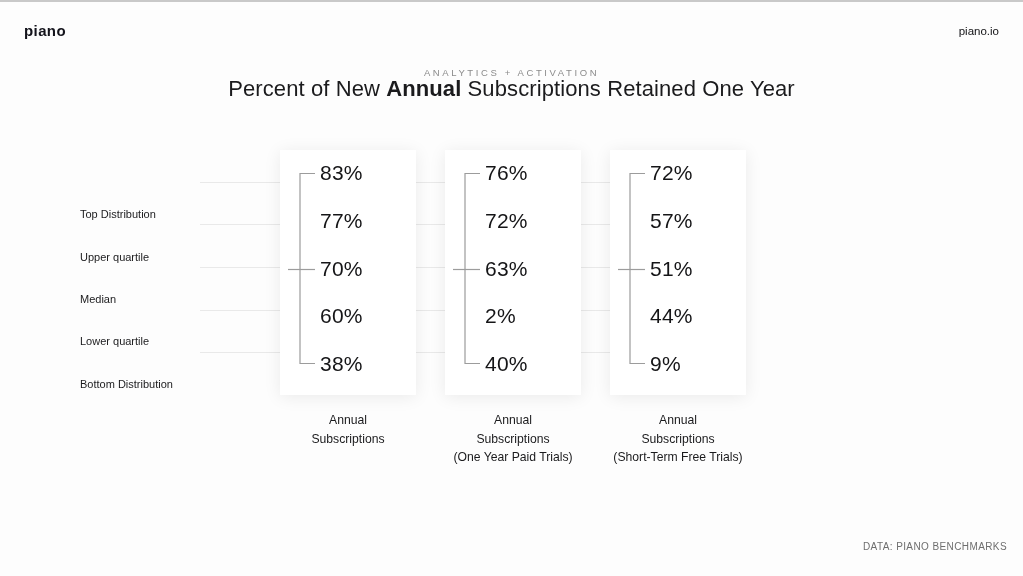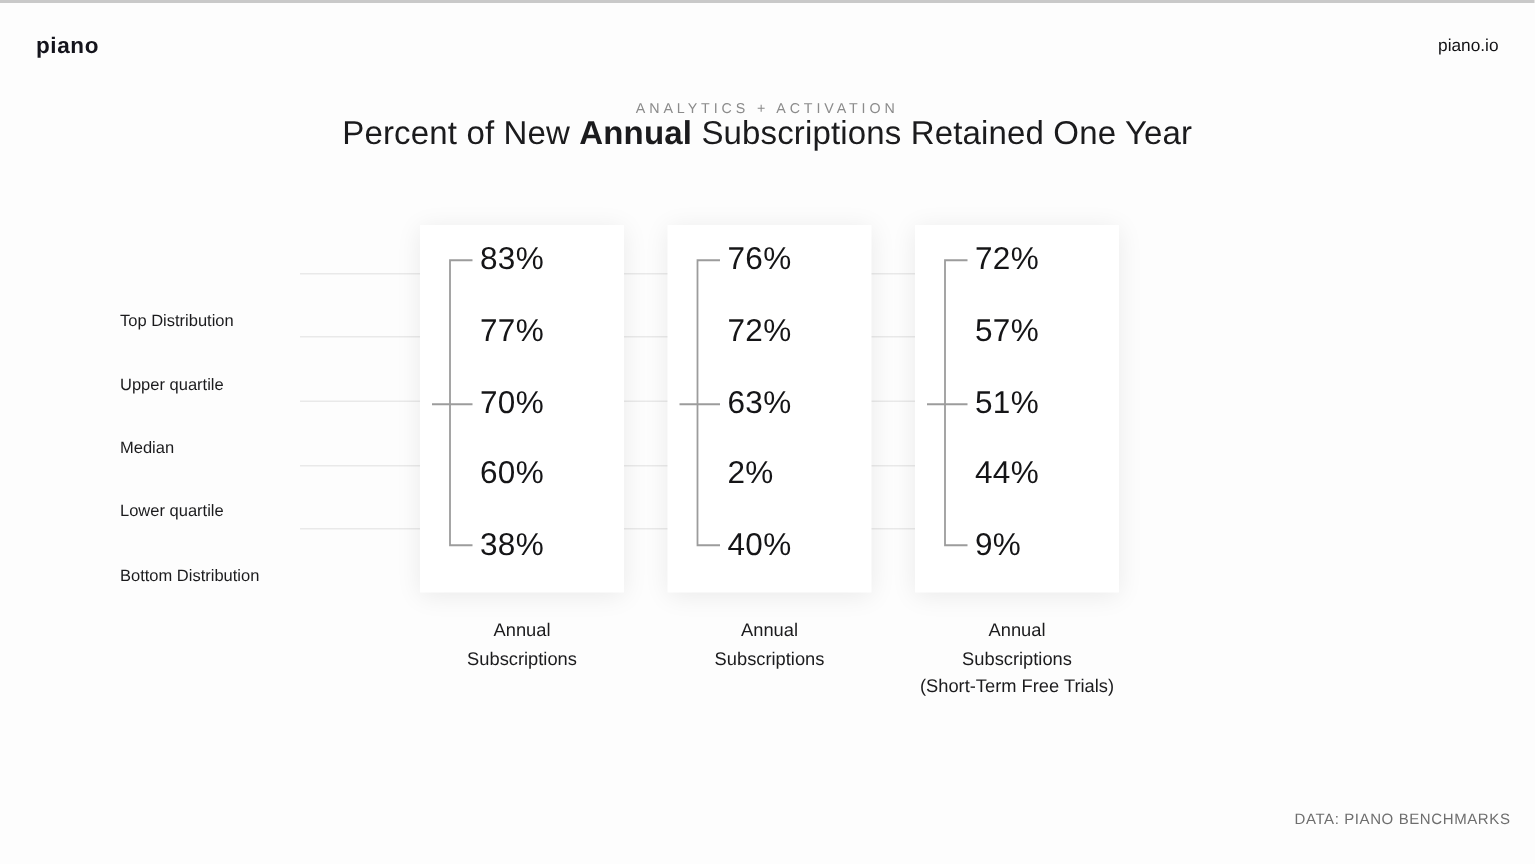--- a/index.html
+++ b/index.html
@@ -127,20 +127,21 @@
     <div class="pct" style="top:200px">9%</div>
   </div>
 
   <div class="col-label" style="left:280px">
     <div>Annual</div>
     <div>Subscriptions</div>
   </div>
   <div class="col-label" style="left:445px">
     <div>Annual</div>
     <div>Subscriptions</div>
+    <div>(One Year Paid Trials)</div>
   </div>
   <div class="col-label" style="left:610px">
     <div>Annual</div>
     <div>Subscriptions</div>
     <div>(Short-Term Free Trials)</div>
   </div>
 
   <div class="source">DATA: PIANO BENCHMARKS</div>
 </div>
 

